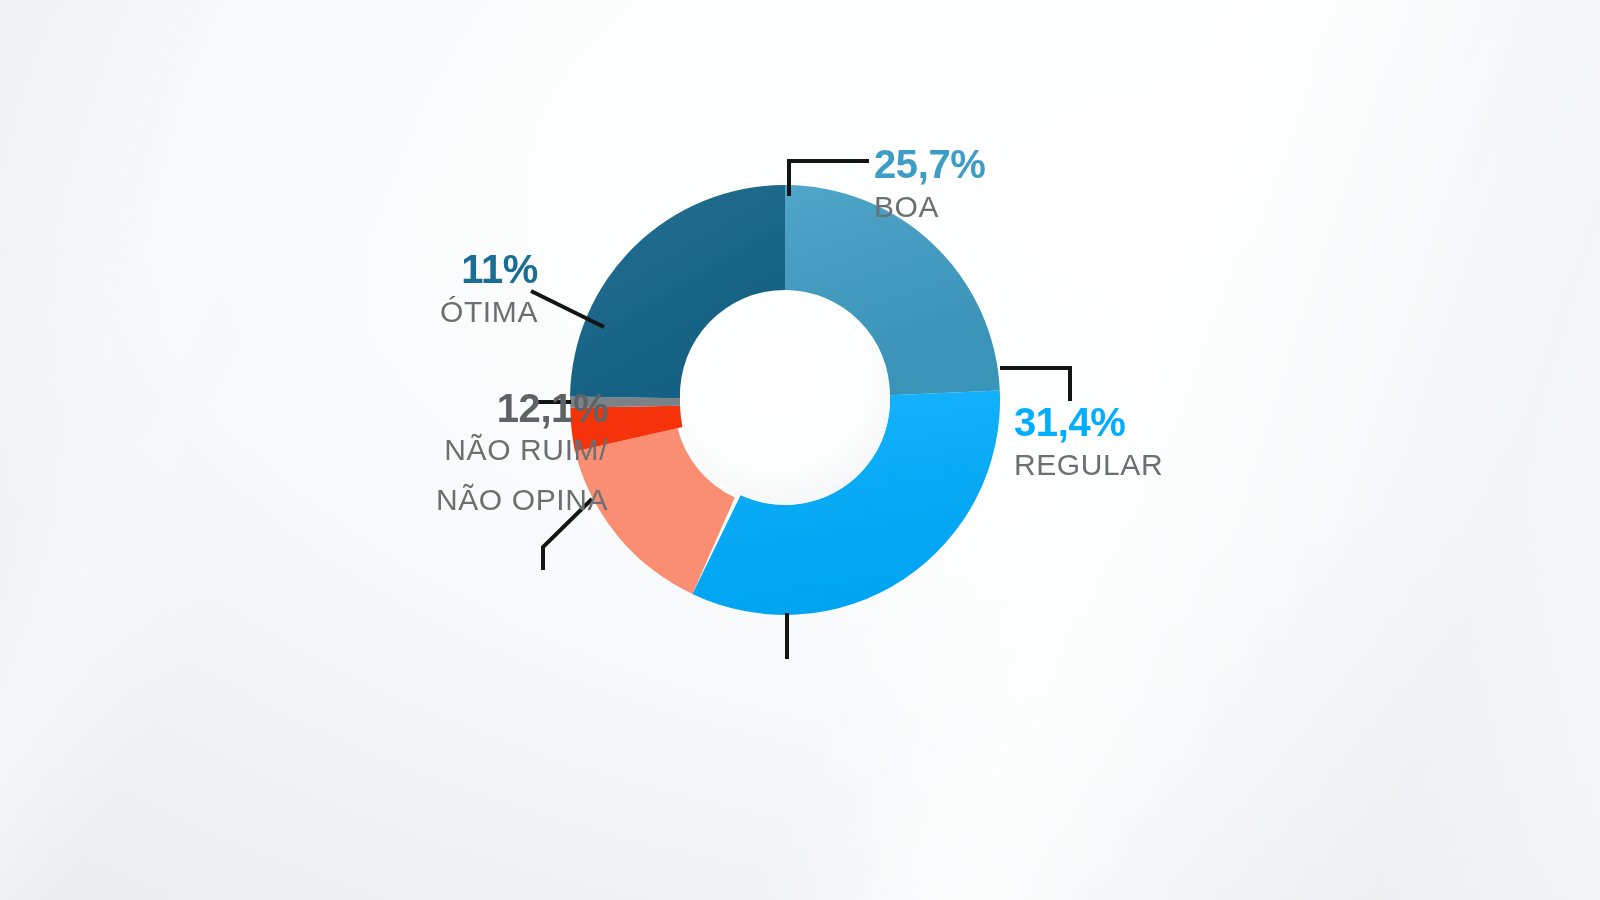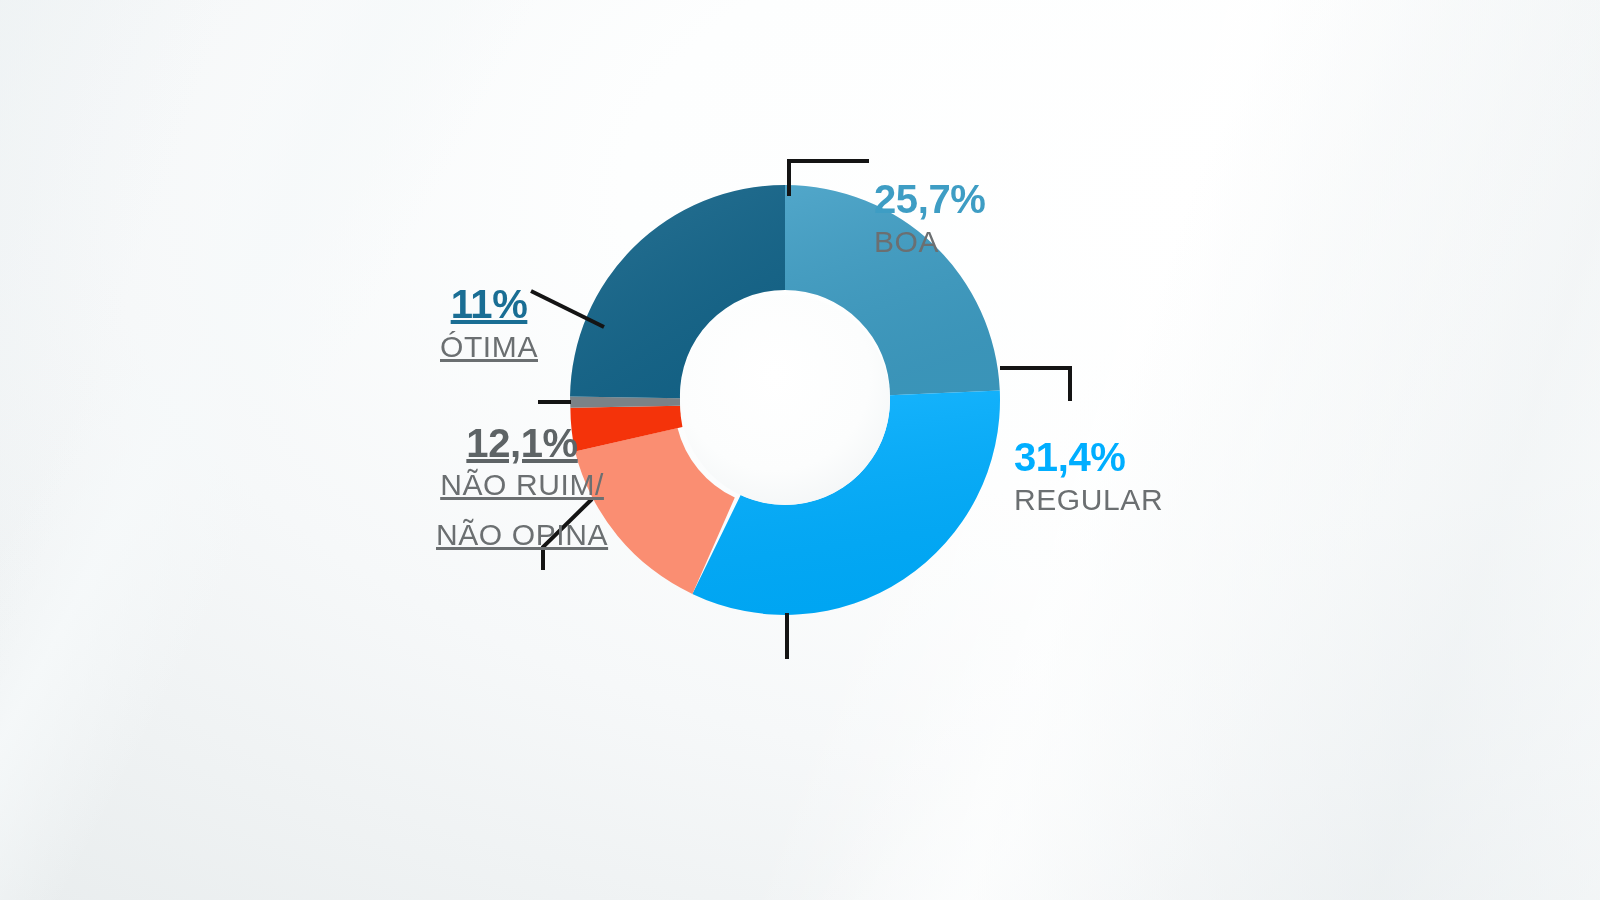--- a/index.html
+++ b/index.html
@@ -57,31 +57,30 @@
   .lbl {
     position: absolute;
     white-space: nowrap;
   }
   .lbl .pct {
     display: block;
     font-weight: bold;
     font-size: 40px;
     letter-spacing: -0.4px;
     line-height: 1.0;
-    margin-top: 35px;
   }
   .lbl .cat {
     display: block;
     font-size: 30px;
     color: #6b6f71;
     letter-spacing: 0.6px;
     line-height: 1.18;
     margin-top: 5px;
   }
-  .lbl.center .pct, .lbl.center .cat { text-align: center; text-decoration: underline; }
+  .lbl.center .pct, .lbl.center .cat { text-align: right; }
   .lbl.left-al .pct, .lbl.left-al .cat { text-align: left; }
 
   
   #label-boa      { left: 874px;  top: 144px; }
   #label-regular  { left: 1014px; top: 402px; }
   #label-ruim     { left: 691px;  top: 659px; }
   #label-pessima  { left: 453px;  top: 566px; }
   #label-naosabe  { left: 436px;  top: 388px; }
   #label-otima    { left: 440px;  top: 249px; }
 

